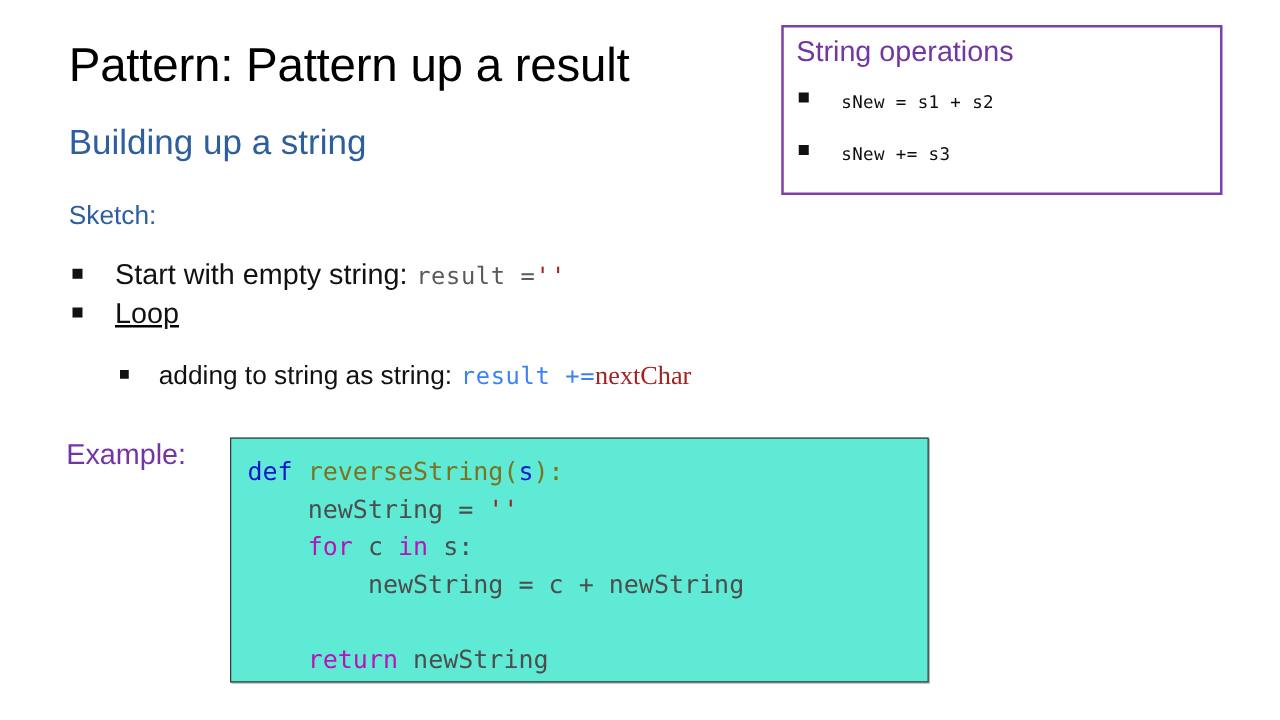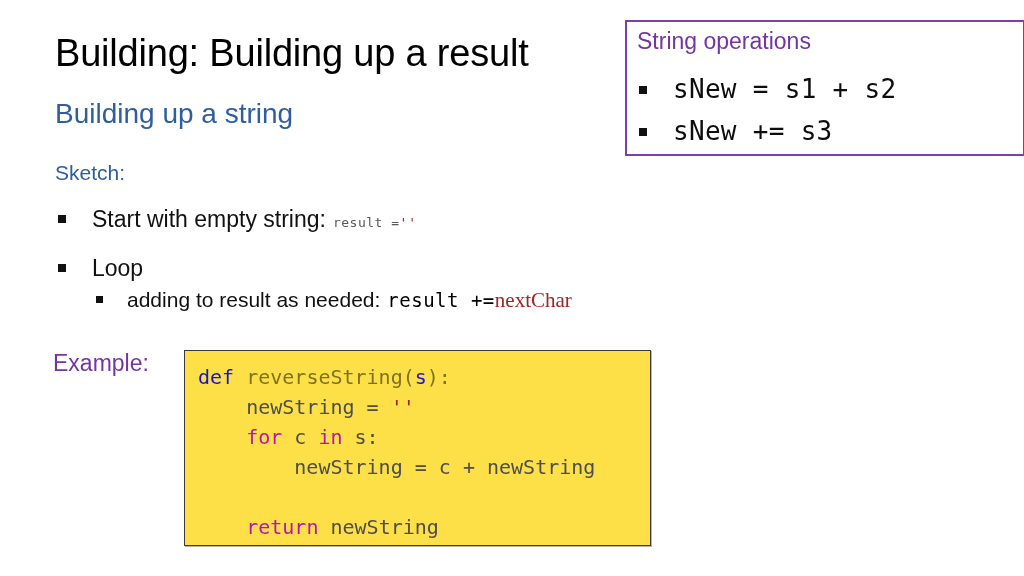--- a/index.html
+++ b/index.html
@@ -81,28 +81,28 @@
     font-size: 23px;
     color: #111111;
   }
   .btext-sm {
     font-size: 21px;
     color: #111111;
   }
 
   .code-inline {
     font-family: "DejaVu Sans Mono", "Liberation Mono", monospace;
-    font-size: 13px;
+    font-size: 19px;
     color: #5a5a5a;
     letter-spacing: 0.5px;
   }
   .code-inline-sm {
     font-family: "DejaVu Sans Mono", "Liberation Mono", monospace;
     font-size: 19px;
-    color: #000000;
+    color: #3b82f6;
     letter-spacing: 0.5px;
   }
   .str-red {
     font-family: "DejaVu Sans Mono", "Liberation Mono", monospace;
     color: #A02020;
     letter-spacing: 1px;
   }
   .var-red {
     font-family: Liberation Serif, serif;
     font-size: 21px;
@@ -116,24 +116,24 @@
     top: 350px;
     font-size: 23px;
     color: #7335A3;
     white-space: nowrap;
     text-align: center;
   }
   .code-box {
     position: absolute;
     left: 184px;
     top: 350px;
-    width: 467px;
+    width: 559px;
     height: 196px;
     border: 1px solid #3a3a3a;
-    background: #fde047;
+    background: #5eead4;
     box-sizing: border-box;
     box-shadow: 1px 1px 0 rgba(120,120,120,0.55);
   }
   .code-pre {
     margin: 0;
     padding: 11px 0 0 13px;
     font-family: "DejaVu Sans Mono", "Liberation Mono", monospace;
     font-size: 20px;
     line-height: 30px;
     color: #4d4d4d;
@@ -144,21 +144,21 @@
   .k-kw   { color: #B714B7; }
   .k-arg  { color: #1A1ACF; }
   .k-str  { color: #A02020; }
   .k-plain{ color: #4d4d4d; }
 
   
   .ops-box {
     position: absolute;
     left: 625px;
     top: 20px;
-    width: 400px;
+    width: 353px;
     height: 136px;
     border: 2px solid #7D3FA8;
     background: #ffffff;
     box-sizing: border-box;
   }
   .ops-title {
     position: absolute;
     left: 10px;
     top: 6px;
     font-size: 23px;
@@ -169,54 +169,54 @@
     position: absolute;
     display: flex;
     align-items: baseline;
     left: 12px;
     white-space: nowrap;
   }
   .ops-row .sq { top: -4px; }
   .ops-gap { display: inline-block; width: 26px; flex: none; }
   .ops-code {
     font-family: "DejaVu Sans Mono", "Liberation Mono", monospace;
-    font-size: 26px;
+    font-size: 14px;
     color: #0d0d0d;
     letter-spacing: 0.3px;
   }
 </style>
 </head>
 <body>
 
 <div class="slide">
 
-  <div class="title">Building: Building up a result</div>
+  <div class="title">Pattern: Pattern up a result</div>
   <div class="subtitle">Building up a string</div>
 
   <div class="sketch-label">Sketch:</div>
 
   <div class="bullet-row bullet-l1" style="top:206px;justify-content:center;">
     <span class="sq"></span>
     <span class="bullet-gap-1"></span>
     <span class="btext">Start with empty string:</span>
     <span style="display:inline-block;width:7px;"></span>
     <span class="code-inline">result = </span>
     <span class="code-inline str-red">''</span>
   </div>
 
-  <div class="bullet-row bullet-l1" style="top:255px;">
+  <div class="bullet-row bullet-l1" style="top:237px;text-decoration:underline;">
     <span class="sq"></span>
     <span class="bullet-gap-1"></span>
     <span class="btext">Loop</span>
   </div>
 
   <div class="bullet-row bullet-l2" style="top:288px;">
     <span class="sq sq-small"></span>
     <span class="bullet-gap-2"></span>
-    <span class="btext-sm">adding to result as needed:</span>
+    <span class="btext-sm">adding to string as string:</span>
     <span style="display:inline-block;width:7px;"></span>
     <span class="code-inline-sm">result += </span>
     <span class="var-red">nextChar</span>
   </div>
 
   <div class="example-label">Example:</div>
 
   <div class="code-box">
     <pre class="code-pre" id="code-block"><span class="k-def">def</span><span class="k-plain"> </span><span class="k-fn">reverseString</span><span class="k-fn">(</span><span class="k-arg">s</span><span class="k-fn">):</span>
 <span class="k-plain">    newString = </span><span class="k-str">''</span>

